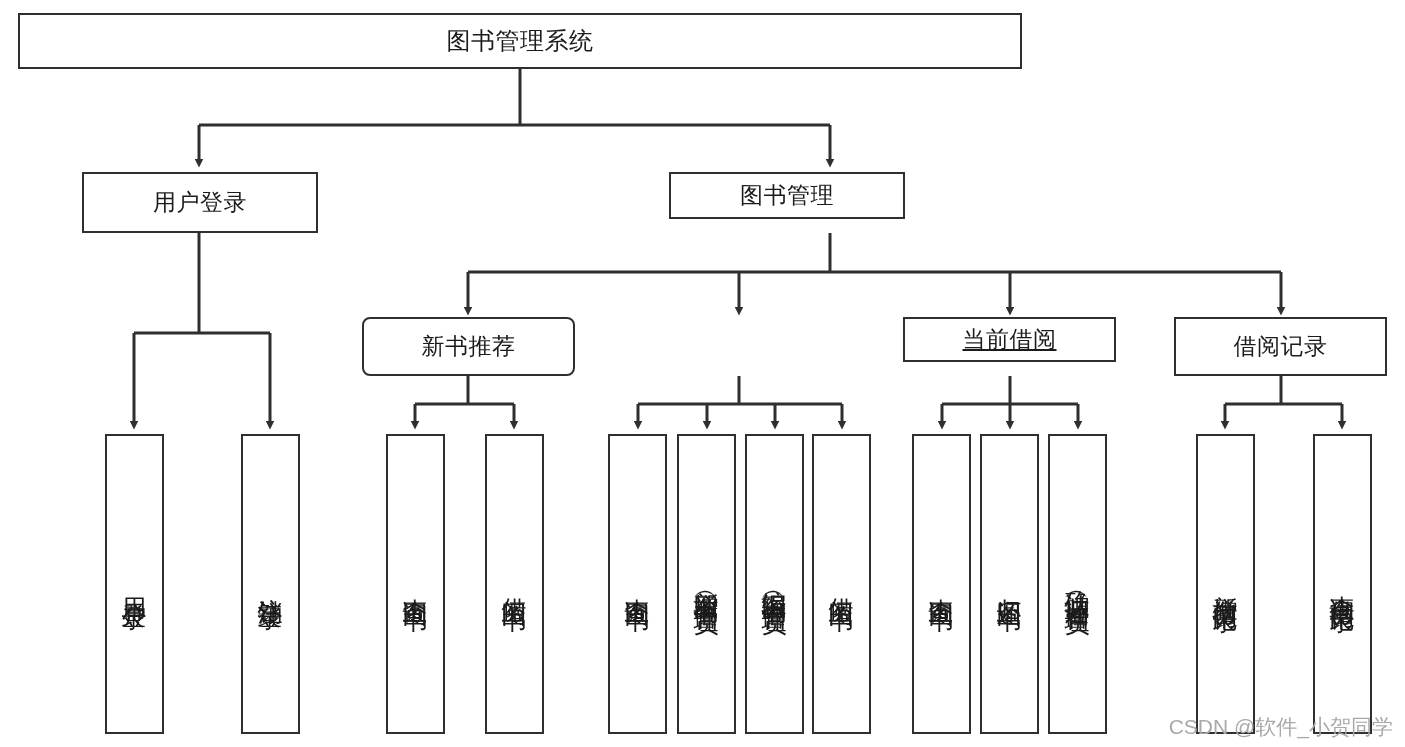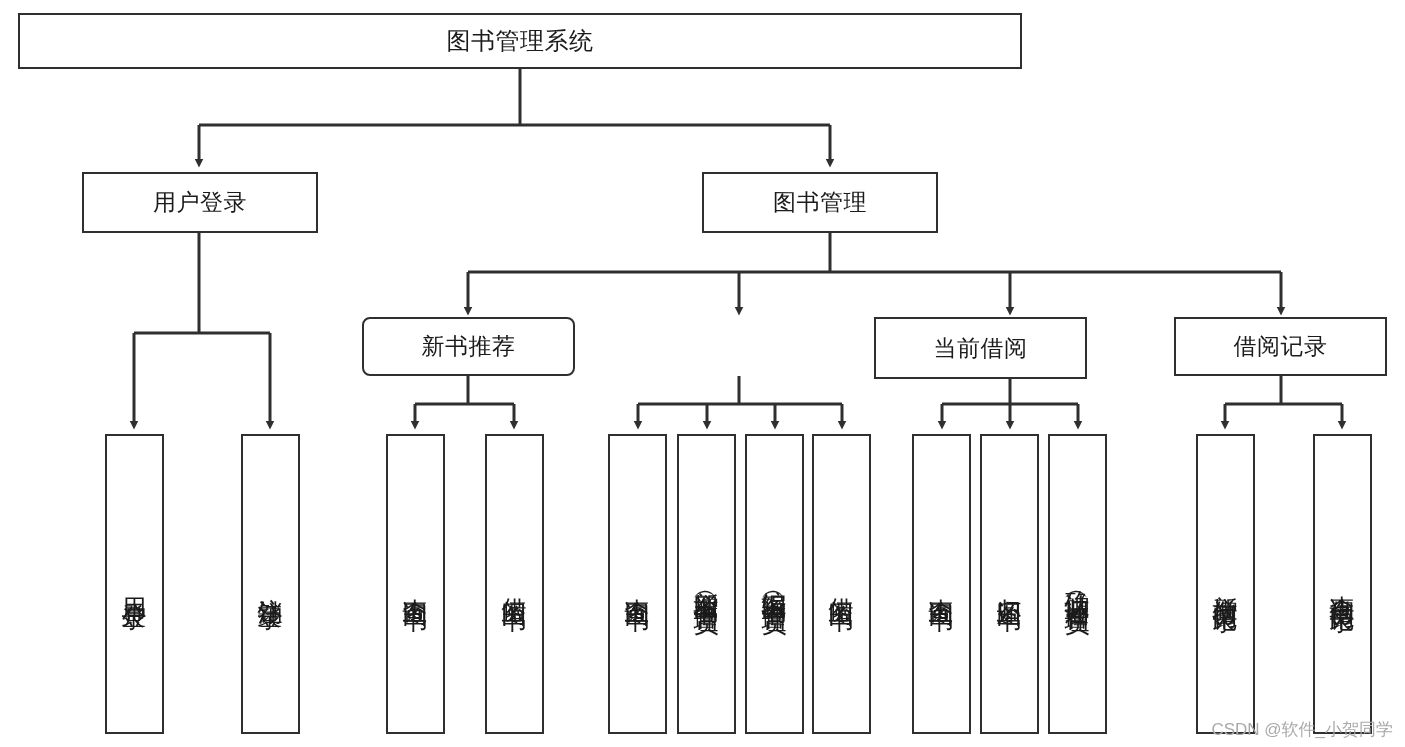--- a/index.html
+++ b/index.html
@@ -66,21 +66,21 @@
     top: 0;
     width: 1405px;
     height: 747px;
     pointer-events: none;
   }
   
   #watermark {
     position: absolute;
     right: 12px;
     bottom: 6px;
-    font-size: 17px;
+    font-size: 21px;
     color: #a9a9a9;
     white-space: nowrap;
     font-family: "Liberation Sans", "DejaVu Sans", sans-serif;
   }
 </style>
 </head>
 <body>
 
 <div id="diagram-root">
 
@@ -138,30 +138,30 @@
   </svg>
 
   <div class="node horiz root" style="left:18px; top:13px; width:1004px; height:56px;">
     <span class="node-label">图书管理系统</span>
   </div>
 
   <div class="node horiz" style="left:82px; top:172px; width:236px; height:61px;">
     <span class="node-label">用户登录</span>
   </div>
 
-  <div class="node horiz" style="left:702px; top:172px; width:236px; height:61px;">
+  <div class="node horiz" style="left:669px; top:172px; width:236px; height:47px;">
     <span class="node-label">图书管理</span>
   </div>
 
   <div class="node horiz" style="left:362px; top:317px; width:213px; height:59px;border-radius:8px;">
     <span class="node-label">新书推荐</span>
   </div>
 
 
-  <div class="node horiz" style="left:874px; top:317px; width:213px; height:62px;">
+  <div class="node horiz" style="left:903px; top:317px; width:213px; height:45px;text-decoration:underline;">
     <span class="node-label">当前借阅</span>
   </div>
 
   <div class="node horiz" style="left:1174px; top:317px; width:213px; height:59px;">
     <span class="node-label">借阅记录</span>
   </div>
 
   <div class="node vert" style="left:105px; top:434px; width:59px; height:300px;">
     <span class="node-label">用户登录</span>
   </div>

